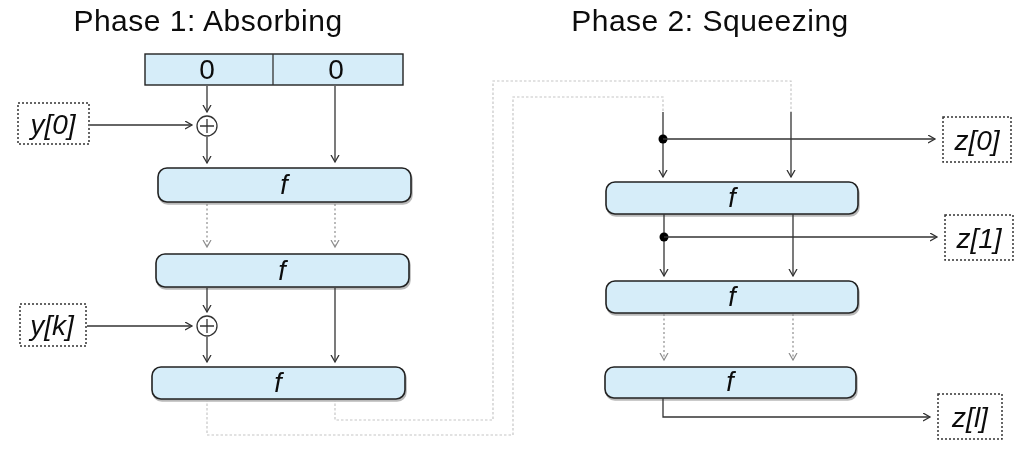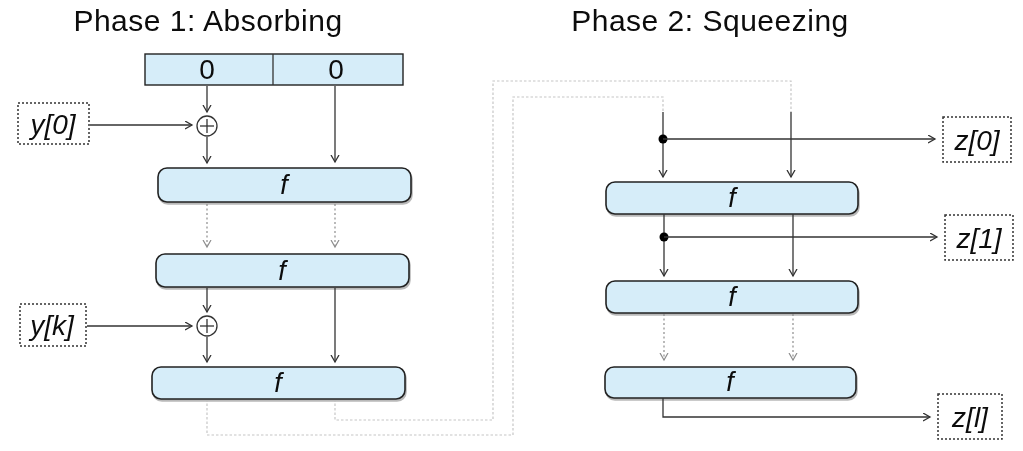--- a/index.html
+++ b/index.html
@@ -2,20 +2,21 @@
 <html><head>
 <meta charset="utf-8">
 <style>
   html,body{margin:0;padding:0;background:#ffffff;}
   .stage{
     position:relative;
     width:1023px;height:451px;
     background:#ffffff;
     font-family:"Liberation Sans", sans-serif;
     overflow:hidden;
+    border-radius:28px;
   }
   svg{display:block;}
   text{fill:#0c0c0c;}
   .title{font-size:30px;letter-spacing:0.5px;}
   .zero{font-size:28px;}
   .flabel{font-size:27px;font-style:italic;}
   .iolabel{font-size:28px;font-style:italic;}
   .fbox{fill:#d6edf9;stroke:#222222;stroke-width:1.6;filter:drop-shadow(1.5px 2px 0px #b9b9b9);}
   .statebox{fill:#d6edf9;stroke:#222222;stroke-width:1.4;}
   .iobox{fill:#ffffff;stroke:#333333;stroke-width:1.5;stroke-dasharray:2 2;}

